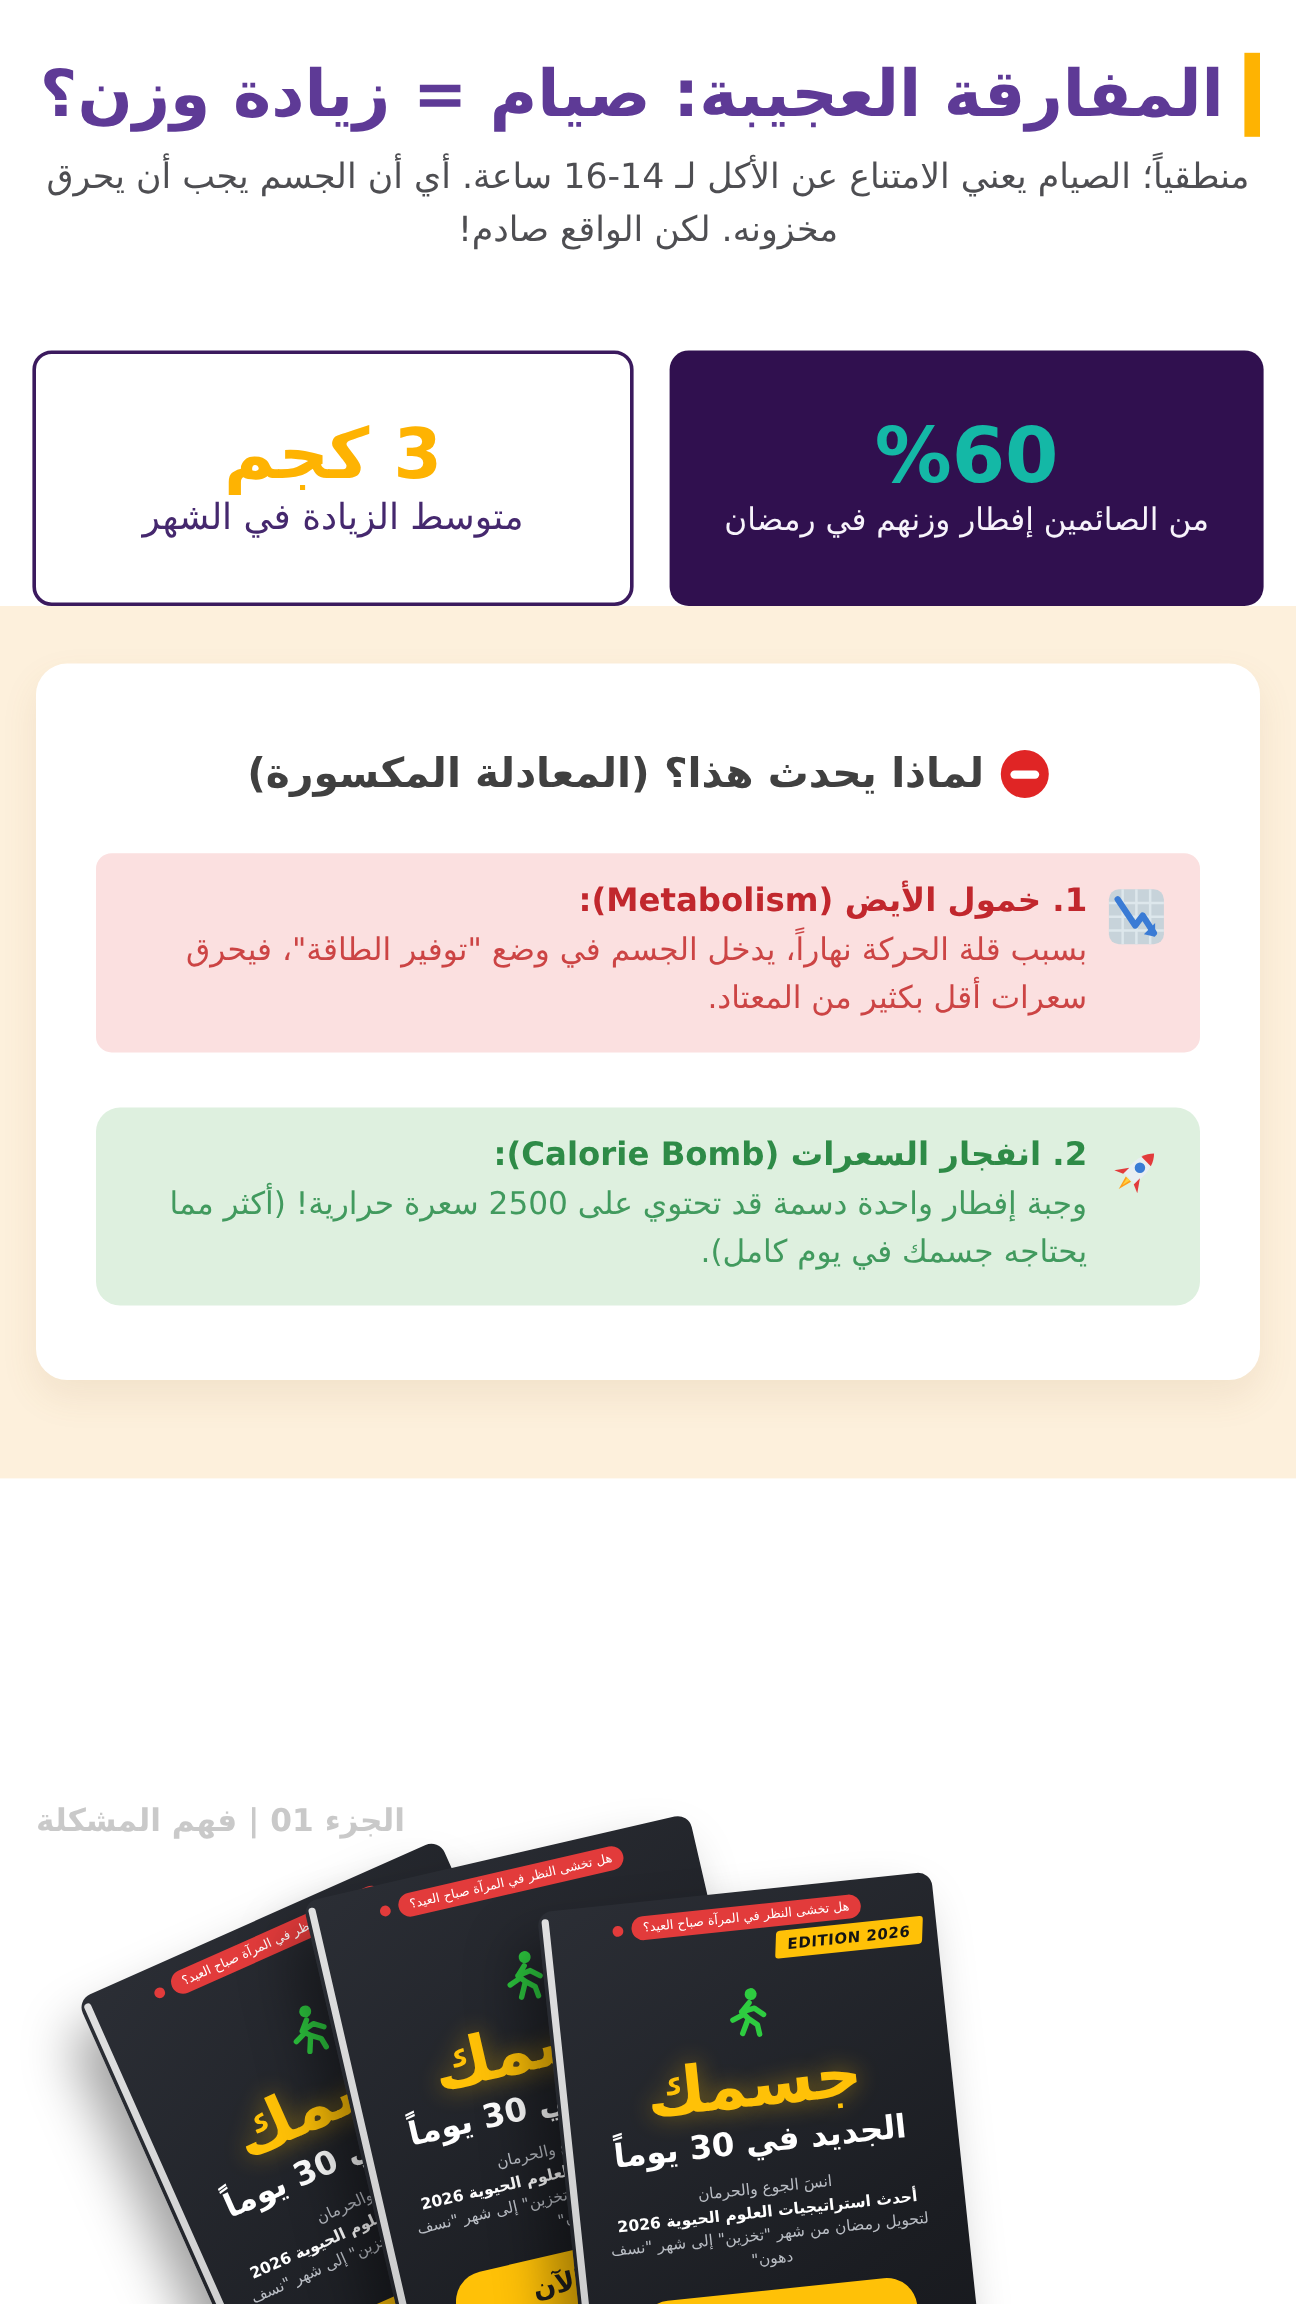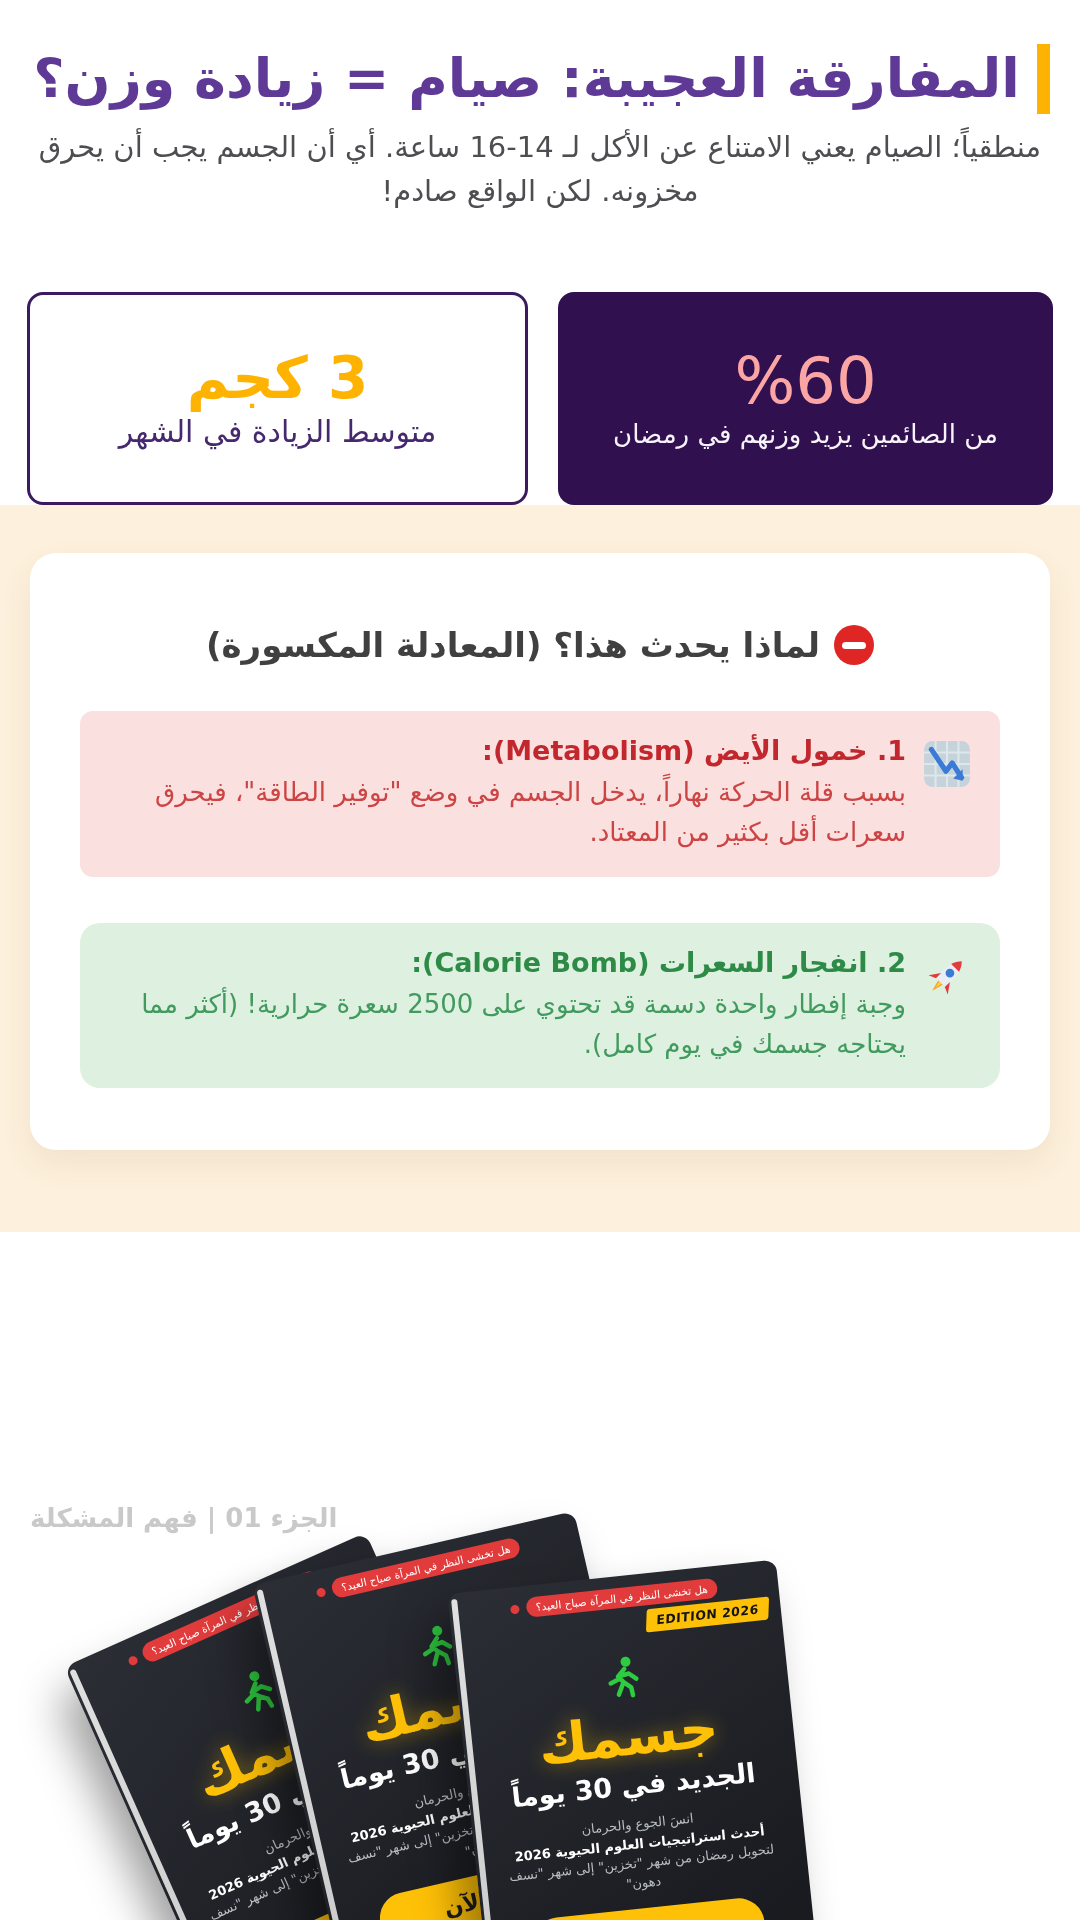--- a/index.html
+++ b/index.html
@@ -12,21 +12,21 @@
   .hero-title{
     font-size:54px;font-weight:800;color:#5e3a96;line-height:1.3;
     border-right:13px solid #feb302;padding-right:14px;display:block;
   }
   .intro{margin-top:12px;font-size:29px;color:#4e4e52;line-height:1.5;}
   
   .stats-row{position:absolute;top:292px;left:27px;right:27px;display:flex;gap:30px;direction:rtl;}
   .stat-card{flex:1;height:213px;border-radius:16px;display:flex;flex-direction:column;
     align-items:center;justify-content:center;box-sizing:border-box;}
   .stat-dark{background:#30104f;}
-  .stat-dark .stat-value{color:#fca5a5;font-size:64px;font-weight:400;line-height:1.05;}
+  .stat-dark .stat-value{color:#14b8a6;font-size:64px;font-weight:700;line-height:1.05;}
   .stat-dark .stat-label{color:#f7f3fb;font-size:26px;margin-top:4px;}
   .stat-light{background:#ffffff;border:3px solid #3b1a5e;}
   .stat-light .stat-value{color:#feb302;font-size:58px;font-weight:800;line-height:1.05;direction:rtl;}
   .stat-light .stat-label{color:#45286e;font-size:30px;margin-top:6px;}
   
   .why-section{position:absolute;top:505px;left:0;width:1080px;height:727px;background:#fdf0dc;}
   .why-card{position:absolute;top:48px;left:30px;width:1020px;box-sizing:border-box;
     background:#ffffff;border-radius:26px;padding:72px 50px 62px;direction:rtl;
     box-shadow:0 14px 30px rgba(150,110,60,.10);}
   .why-heading{display:flex;align-items:center;justify-content:center;gap:14px;
@@ -80,21 +80,21 @@
 <body>
 
 <div class="hero">
   <div class="hero-title">المفارقة العجيبة: صيام = زيادة وزن؟</div>
   <div class="intro">منطقياً؛ الصيام يعني الامتناع عن الأكل لـ 14-16 ساعة. أي أن الجسم يجب أن يحرق مخزونه. لكن الواقع صادم!</div>
 </div>
 
 <div class="stats-row">
   <div class="stat-card stat-dark">
     <div class="stat-value" dir="ltr">%60</div>
-    <div class="stat-label">من الصائمين يزيد وزنهم في رمضان</div>
+    <div class="stat-label">من الصائمين إفطار وزنهم في رمضان</div>
   </div>
   <div class="stat-card stat-light">
     <div class="stat-value" dir="rtl">3 كجم</div>
     <div class="stat-label">متوسط الزيادة في الشهر</div>
   </div>
 </div>
 
 <div class="why-section">
   <div class="why-card">
     <div class="why-heading">

